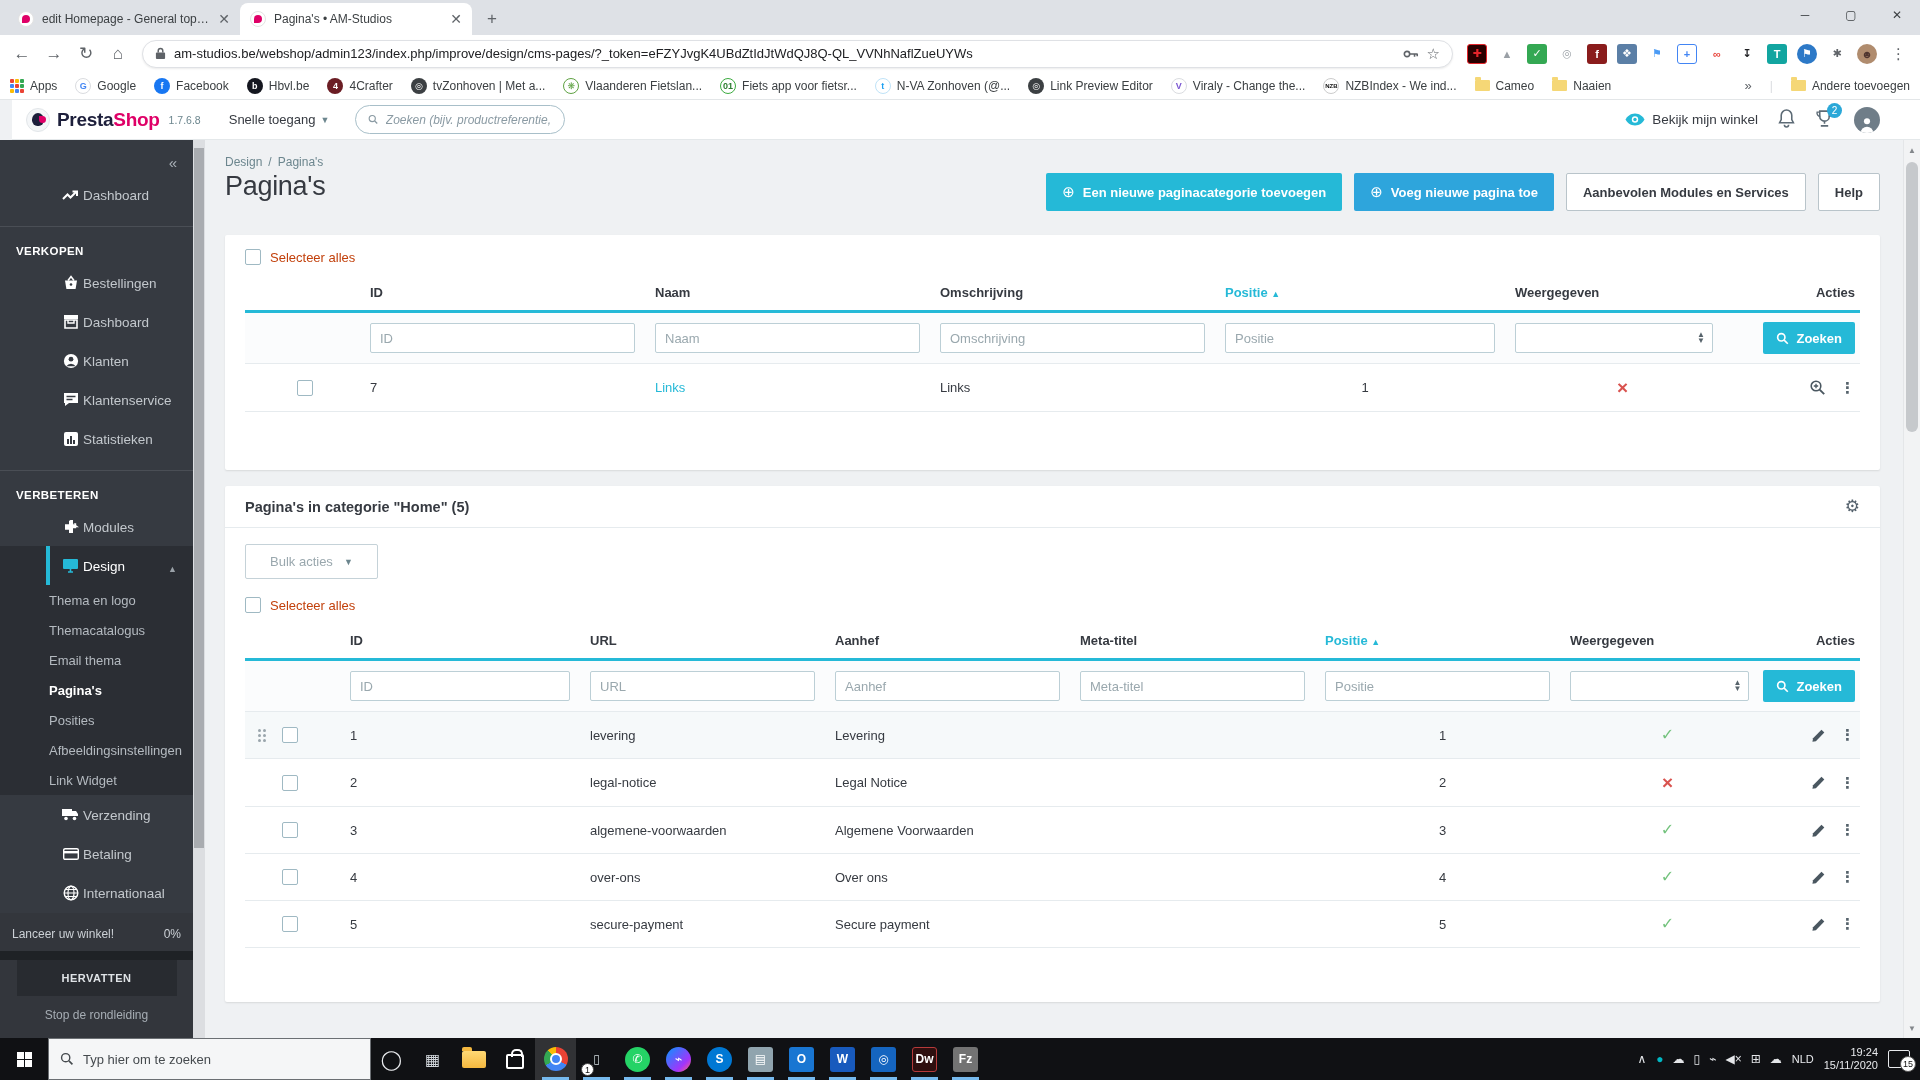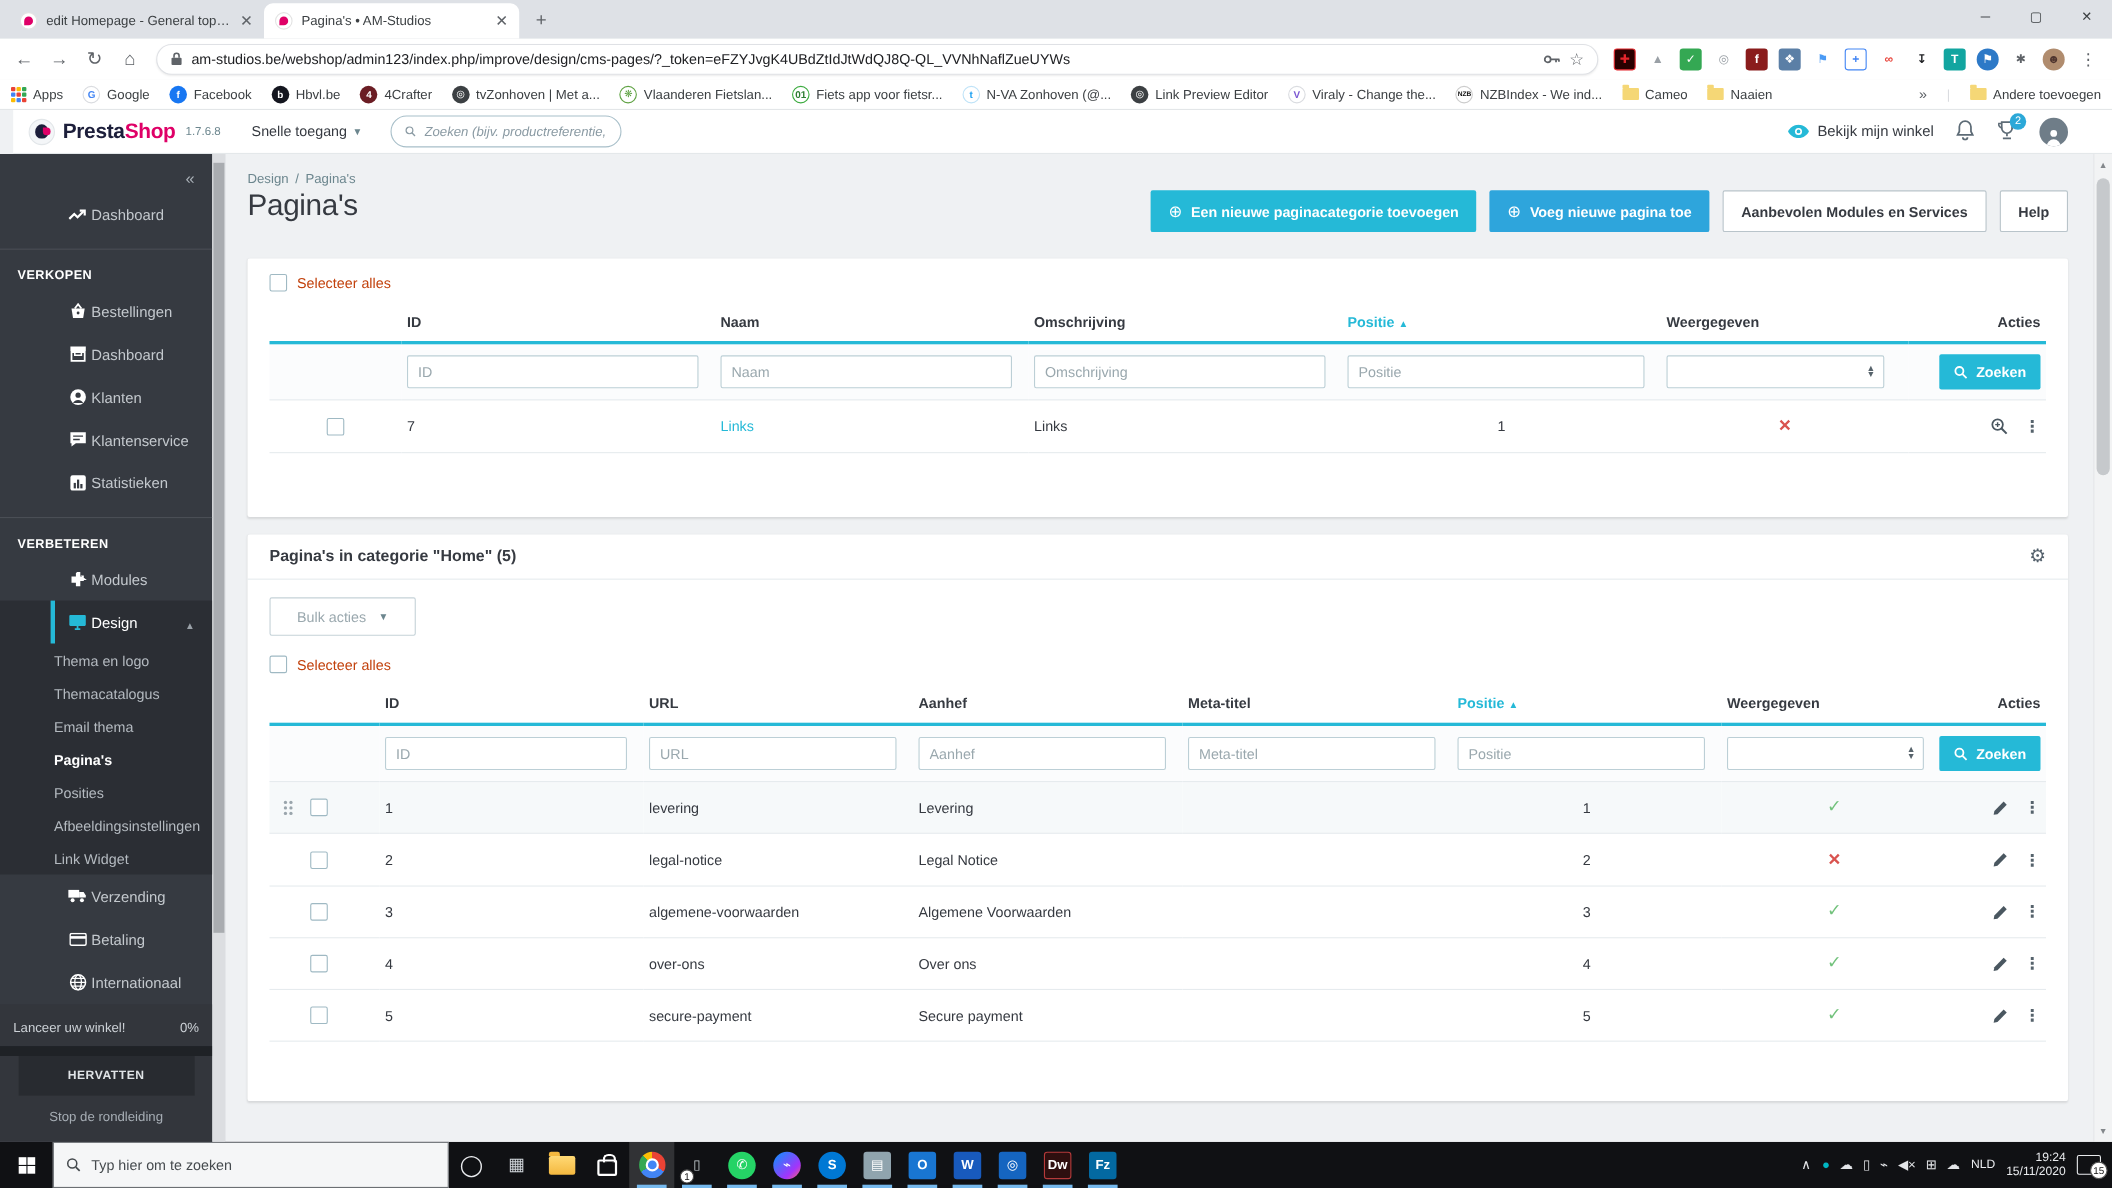--- a/index.html
+++ b/index.html
@@ -134,21 +134,21 @@
   .page-scroll { width:17px; background:#f2f3f4; border-left:1px solid #e4e6e8; flex:none; position:relative; }
   .page-scroll .arr { position:absolute; left:0; width:16px; height:16px; display:flex; align-items:center; justify-content:center; font-size:8px; color:#83878b; }
   .page-scroll .arr.up { top:2px; } .page-scroll .arr.down { bottom:2px; }
   .page-thumb { position:absolute; left:2px; top:22px; width:12px; height:270px; background:#c6c9cc; border-radius:6px; }
 
   
   .taskbar { height:42px; background:#101114; display:flex; align-items:stretch; color:#e8eaed; }
   .startbtn { width:48px; display:flex; align-items:center; justify-content:center; }
   .winlogo { width:15px; height:15px; display:grid; grid-template-columns:7px 7px; grid-template-rows:7px 7px; gap:1px; }
   .winlogo i { background:#fff; }
-  .tsearch { width:360px; background:#f5f6f7; border:1px solid #6b6f73; display:flex; align-items:center; gap:9px; padding:12px 11px; color:#454a4e; font-size:13px; }
+  .tsearch { width:323px; background:#f5f6f7; border:1px solid #6b6f73; display:flex; align-items:center; gap:9px; padding:12px 11px; color:#454a4e; font-size:13px; }
   .tsk-ic { width:41px; display:flex; align-items:center; justify-content:center; position:relative; font-size:17px; color:#cfd4d9; }
   .tsk-ic.running::after { content:""; position:absolute; bottom:0; left:7px; right:7px; height:3px; background:#76b9ed; }
   .tsk-ic.active { background:rgba(255,255,255,.14); }
   .tile { width:25px; height:25px; display:flex; align-items:center; justify-content:center; font-weight:bold; font-size:12px; border-radius:3px; }
   .tile.round { border-radius:50%; }
   .chrome-ball { width:24px; height:24px; border-radius:50%; background:conic-gradient(#ea4335 0 33%,#4285f4 33% 66%,#34a853 66% 88%,#fbbc05 88% 100%); position:relative; }
   .chrome-ball::after { content:""; position:absolute; inset:6px; background:#4285f4; border:2px solid #fff; border-radius:50%; }
   .msgr { background:linear-gradient(135deg,#0695ff,#a334fa 70%,#ff6968); color:#fff; }
   .folder-ic { width:24px; height:17px; background:linear-gradient(#ffd975,#f4b83f); border-radius:2px; position:relative; }
   .folder-ic::before { content:""; position:absolute; top:-4px; left:0; width:10px; height:4px; background:#f4b83f; border-radius:2px 2px 0 0; }
@@ -823,21 +823,21 @@
         <div class="tsk-ic running">
           <span class="tile" style="background: rgb(24, 90, 189); color: rgb(255, 255, 255);">W</span>
         </div>
         <div class="tsk-ic running">
           <span class="tile" style="background: rgb(21, 101, 192); color: rgb(255, 255, 255);">◎</span>
         </div>
         <div class="tsk-ic running">
           <span class="tile" style="background: rgb(46, 15, 15); color: rgb(255, 255, 255); border: 1px solid rgb(182, 58, 58);">Dw</span>
         </div>
         <div class="tsk-ic running">
-          <span class="tile" style="background: #0369a1; color: rgb(255, 255, 255);">Fz</span>
+          <span class="tile" style="background: #737373; color: rgb(255, 255, 255);">Fz</span>
         </div>
       </div>
     <div class="tray">
       <span class="ti">∧</span>
       <span id="trayicons" style="display:flex;gap:9px">
           <span class="ti" style="color: rgb(0, 183, 195);">●</span>
           <span class="ti" style="color: rgb(228, 230, 233);">☁</span>
           <span class="ti" style="color: rgb(228, 230, 233);">▯</span>
           <span class="ti" style="color: rgb(228, 230, 233);">⌁</span>
           <span class="ti" style="color: rgb(228, 230, 233);">◀×</span>

